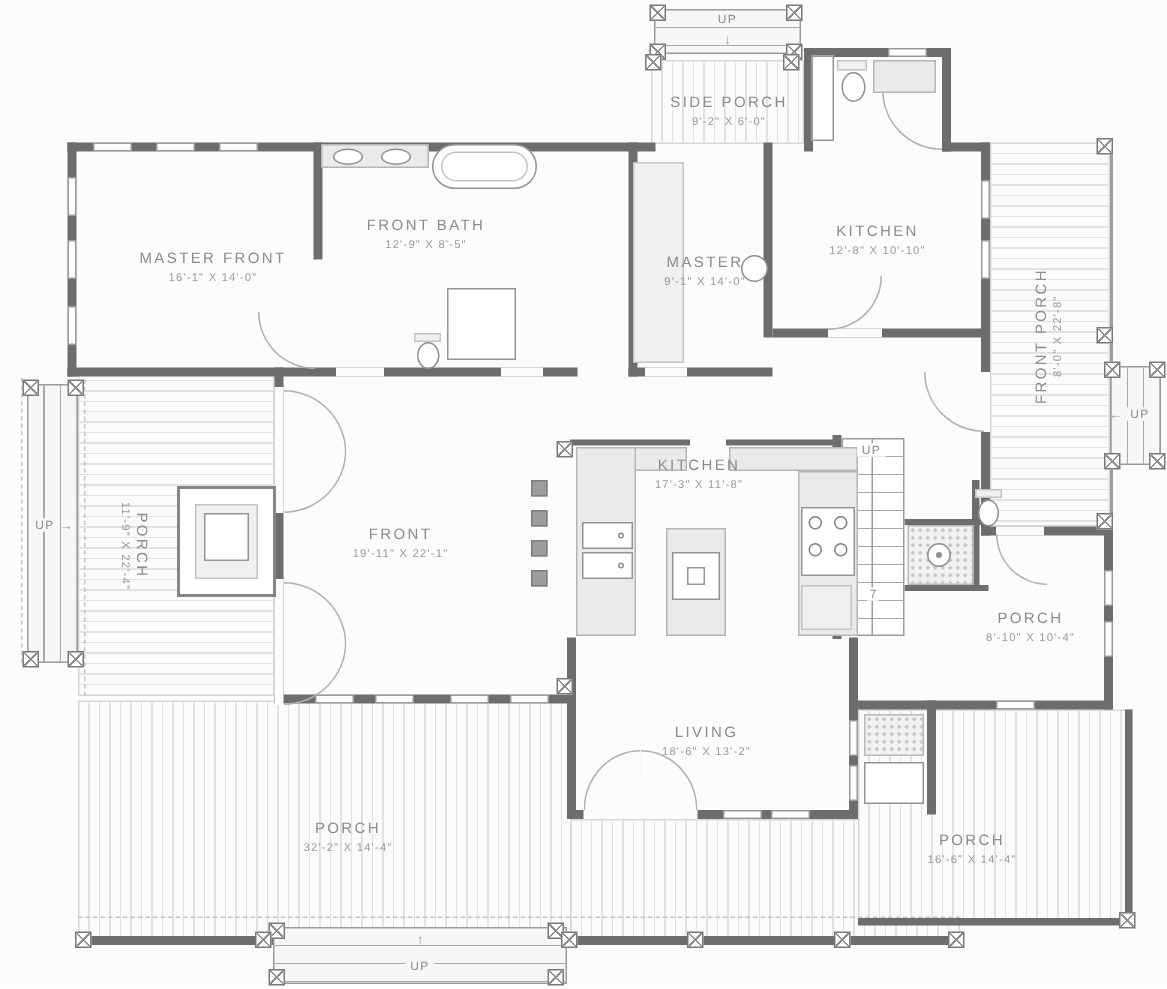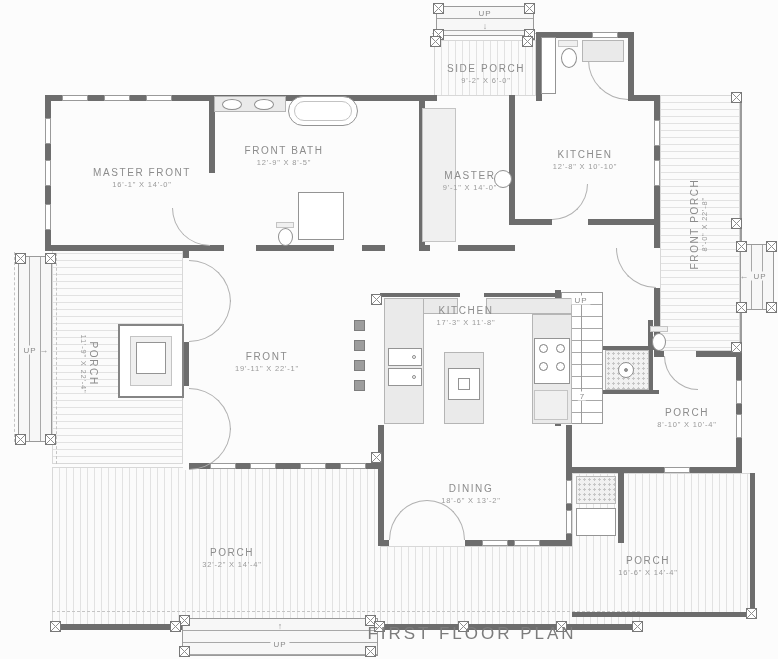--- a/index.html
+++ b/index.html
@@ -280,27 +280,26 @@
   </div>
   <div class="rlabel" style="left:466px;top:316px;">
     <div class="rname">KITCHEN</div>
     <div class="rdims">17'-3" X 11'-8"</div>
   </div>
   <div class="rlabel" style="left:687px;top:418px;">
     <div class="rname">PORCH</div>
     <div class="rdims">8'-10" X 10'-4"</div>
   </div>
   <div class="rlabel" style="left:471px;top:494px;">
-    <div class="rname">DINING</div>
+    <div class="rname">LIVING</div>
     <div class="rdims">18'-6" X 13'-2"</div>
   </div>
   <div class="rlabel" style="left:232px;top:558px;">
     <div class="rname">PORCH</div>
     <div class="rdims">32'-2" X 14'-4"</div>
   </div>
   <div class="rlabel" style="left:648px;top:566px;">
     <div class="rname">PORCH</div>
     <div class="rdims">16'-6" X 14'-4"</div>
   </div>
 
-  <div class="title" style="left:472px;top:634px;">FIRST FLOOR PLAN</div>
 
 </div>
 
 </body></html>

